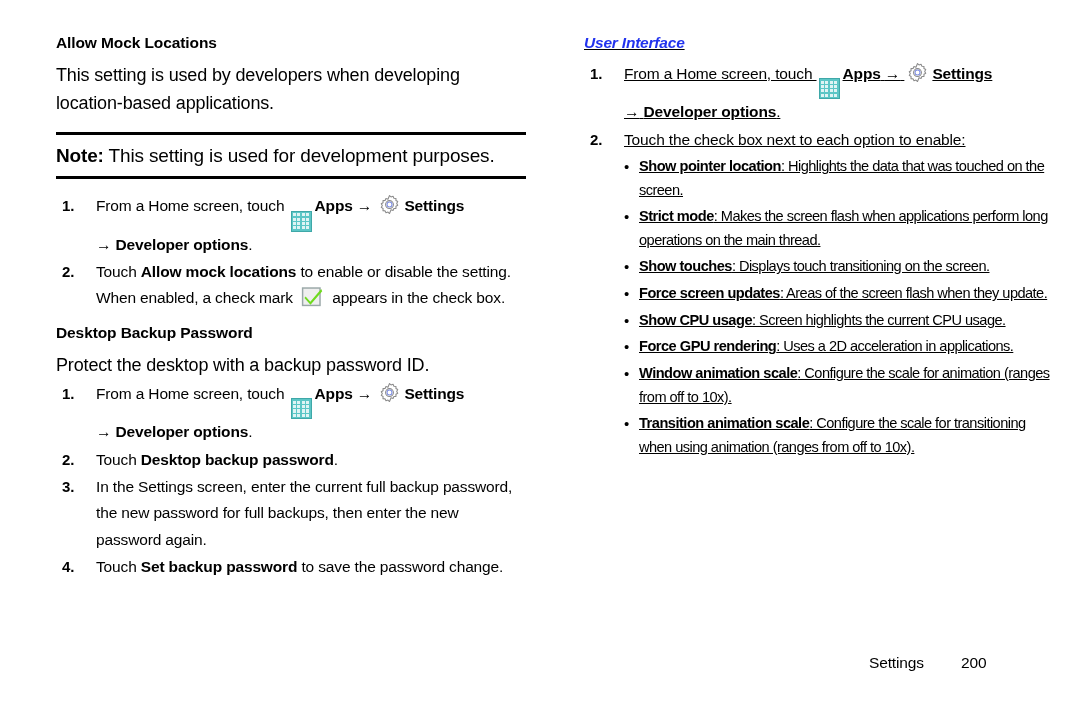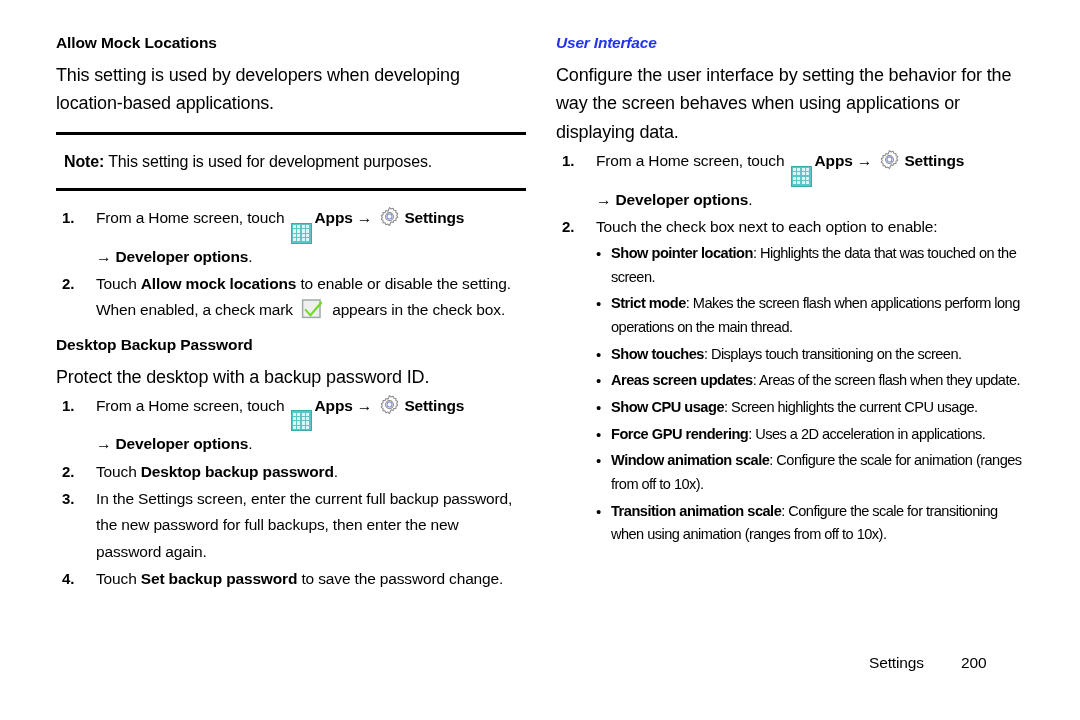--- a/index.html
+++ b/index.html
@@ -20,21 +20,21 @@
     position: absolute;
     inset: 0;
     border-radius: 24px;
   }
   .col {
     position: absolute;
     top: 34px;
     width: 470px;
   }
   .col-left  { left: 56px; }
-  .col-right { left: 556px; }
+  .col-right { left: 584px; text-decoration: underline; }
 
   
   h2.sec-head {
     font-size: 15.5px;
     font-weight: bold;
     margin: 0 0 9px 0;
     letter-spacing: -0.1px;
     line-height: 1.15;
   }
   h2.sec-head.blue {
@@ -52,22 +52,22 @@
   }
 
   
   .note-block {
     margin: 14px 0 14px 0;
     border-top: 3px solid #000;
     border-bottom: 3px solid #000;
     padding: 8px 0 8px 0;
   }
   .note-block p {
-    margin: 8px;
-    font-size: 16px;
+    margin: 0;
+    font-size: 19px;
     line-height: 1.35;
     letter-spacing: -0.15px;
   }
 
   
   ol.steps {
     list-style: none;
     margin: 0;
     padding: 0;
   }
@@ -275,21 +275,20 @@
         <span class="num">4.</span>
         <span>Touch </span><b>Set backup password</b><span> to save the password change.</span>
       </li>
     </ol>
   </div>
 
   <div class="col col-right">
 
     <h2 class="sec-head blue">User Interface</h2>
 
-    <p class="body" style="margin-bottom:2px;">Configure the user interface by setting the behavior for the way the screen behaves when using applications or displaying data.</p>
 
     <ol class="steps">
       <li>
         <span class="num">1.</span>
         <span>From a Home screen, touch </span><span class="icon-inline apps-icon">
             <i></i>
             <i></i>
             <i></i>
             <i></i>
             <i></i>
@@ -316,21 +315,21 @@
       </li>
 
       <li>
         <span class="num">2.</span>
         <span>Touch the check box next to each option to enable:</span>
 
         <ul class="bullets">
           <li><b>Show pointer location</b><span>: Highlights the data that was touched on the screen.</span></li>
           <li><b>Strict mode</b><span>: Makes the screen flash when applications perform long operations on the main thread.</span></li>
           <li><b>Show touches</b><span>: Displays touch transitioning on the screen.</span></li>
-          <li><b>Areas screen updates</b><span>: Areas of the screen flash when they update.</span></li>
+          <li><b>Force screen updates</b><span>: Areas of the screen flash when they update.</span></li>
           <li><b>Show CPU usage</b><span>: Screen highlights the current CPU usage.</span></li>
           <li><b>Force GPU rendering</b><span>: Uses a 2D acceleration in applications.</span></li>
           <li><b>Window animation scale</b><span>: Configure the scale for animation (ranges from off to 10x).</span></li>
           <li><b>Transition animation scale</b><span>: Configure the scale for transitioning when using animation (ranges from off to 10x).</span></li>
         </ul>
       </li>
     </ol>
   </div>
 
   <div class="footer">

